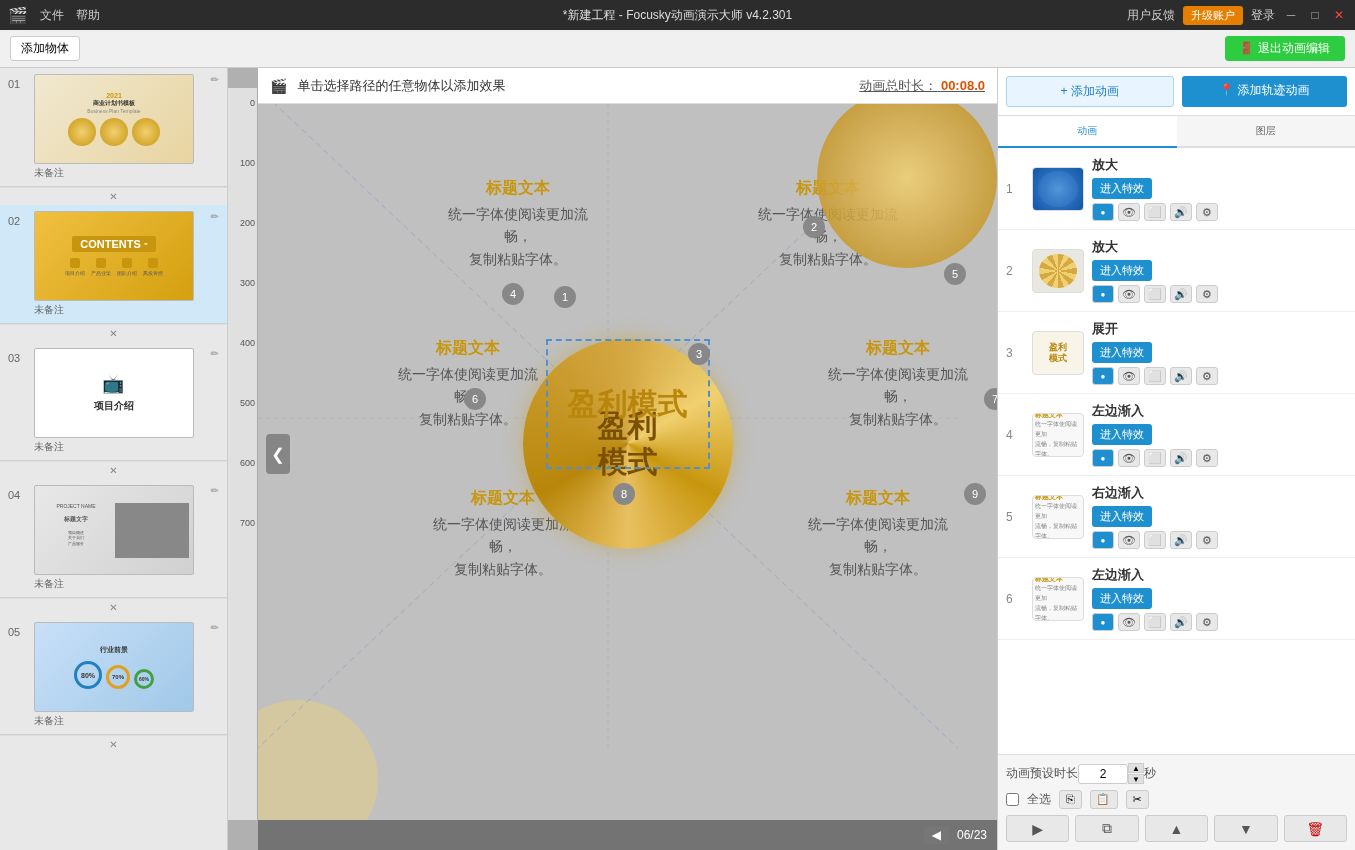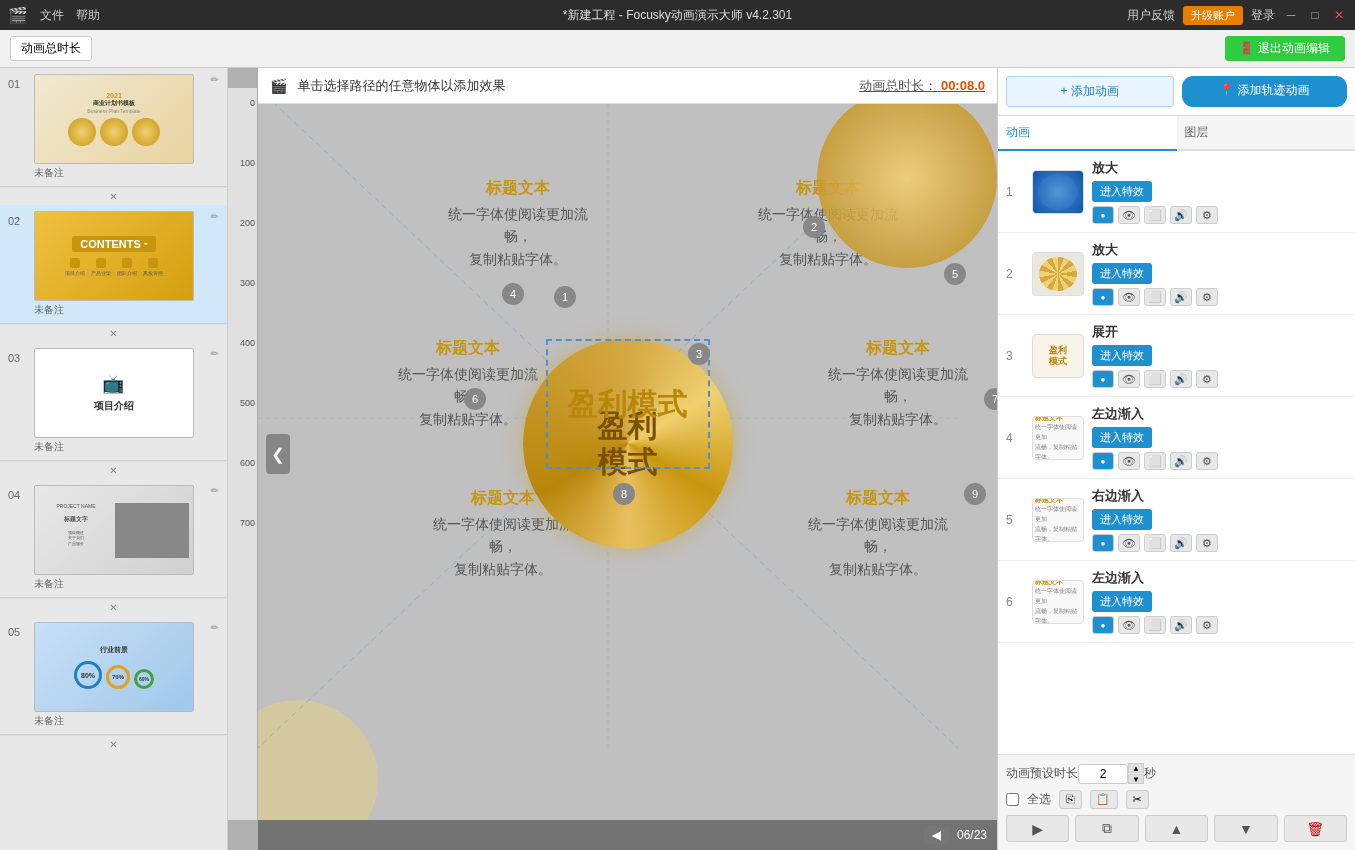--- a/index.html
+++ b/index.html
@@ -285,38 +285,38 @@
       padding: 6px;
       text-align: center;
       cursor: pointer;
       color: #2080c0;
       font-size: 12px;
     }
     .add-track-btn {
       flex: 1;
       background: #1e90d0;
       border: none;
-      border-radius: 11px;
+      border-radius: 3px;
       padding: 6px;
       text-align: center;
       cursor: pointer;
       color: white;
       font-size: 12px;
     }
     .right-tabs {
       display: flex;
       border-bottom: 2px solid #ddd;
       background: #f5f5f5;
     }
     .right-tab {
       flex: 1;
-      text-align: left;
+      text-align: center;
       padding: 8px;
       cursor: pointer;
-      font-size: 12px;
+      font-size: 10px;
       color: #666;
       border-bottom: 2px solid transparent;
       margin-bottom: -2px;
     }
     .right-tab.active {
       color: #1e90d0;
       border-bottom: 2px solid #1e90d0;
       background: #fff;
     }
 
@@ -497,21 +497,21 @@
     <span style="cursor:pointer;color:#ccc;font-size:12px;">用户反馈</span>
     <span class="upgrade-btn">升级账户</span>
     <span class="login-btn">登录</span>
     <span class="title-btn">─</span>
     <span class="title-btn">□</span>
     <span class="title-btn" style="color:#ff4444;">✕</span>
   </div>
 </div>
 
 <div id="main-toolbar">
-  <button class="toolbar-btn">动画总时长</button>
+  <button class="toolbar-btn">添加物体</button>
   <div style="flex:1;"></div>
   <button class="toolbar-btn green">
     <span>🚪</span>
     <span>退出动画编辑</span>
   </button>
 </div>
 
 <div id="layout">
 
   <div id="slide-panel">

